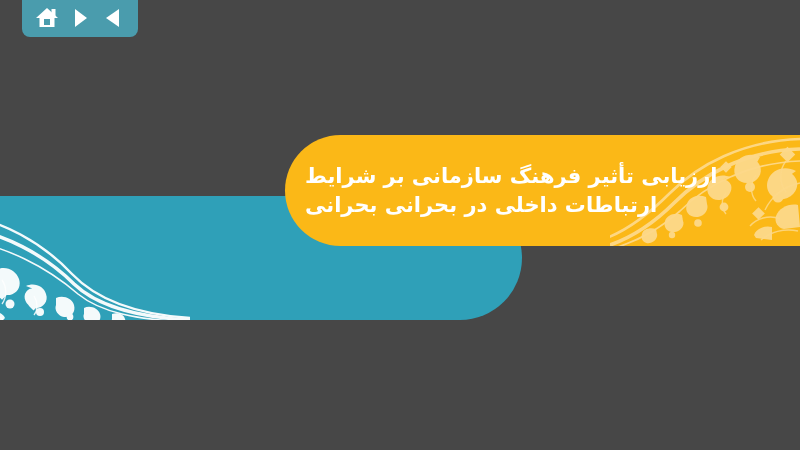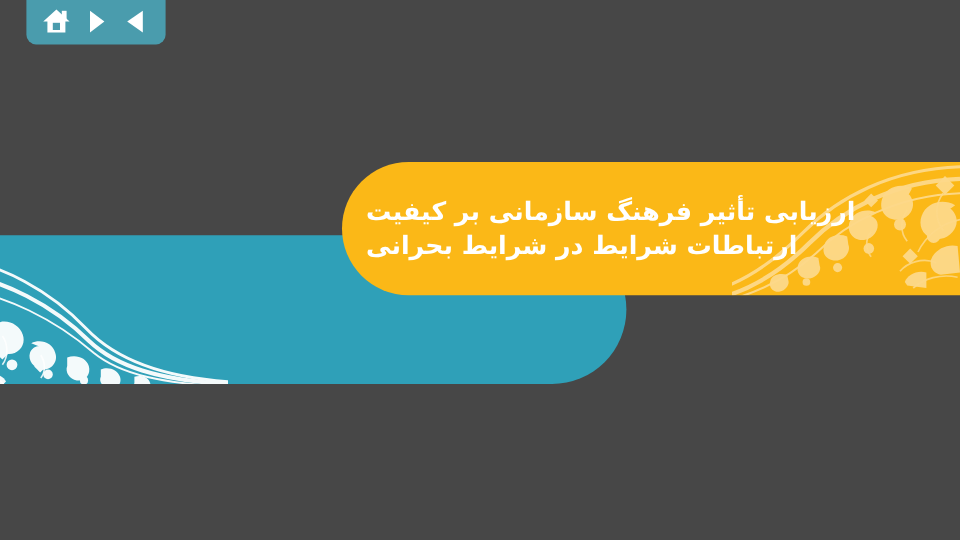--- a/index.html
+++ b/index.html
@@ -185,22 +185,22 @@
         <path d="M146,40 c-6,8 -6,19 0,26"></path>
         <path d="M116,58 c-5,6 -5,15 0,21"></path>
         <path d="M190,48 c-16,3 -29,14 -35,27"></path>
         <path d="M170,84 c-11,-5 -24,0 -30,7"></path>
         <path d="M188,96 c-14,-3 -28,1 -37,9"></path>
       </g>
     </svg>
   </div>
 
   <div id="title-block">
-    <div class="title-line">ارزیابی تأثیر فرهنگ سازمانی بر کیفیت</div>
-    <div class="title-line">ارتباطات شرایط در شرایط بحرانی</div>
+    <div class="title-line">ارزیابی تأثیر فرهنگ سازمانی بر شرایط</div>
+    <div class="title-line">ارتباطات داخلی در بحرانی بحرانی</div>
   </div>
 
 </div>
 
 <div id="nav-bar">
 
   <div class="nav-btn">
     <svg width="18" height="20" viewBox="0 0 18 20">
       <polygon points="15,1 15,19 2,10" fill="#FFFFFF"></polygon>
     </svg>

